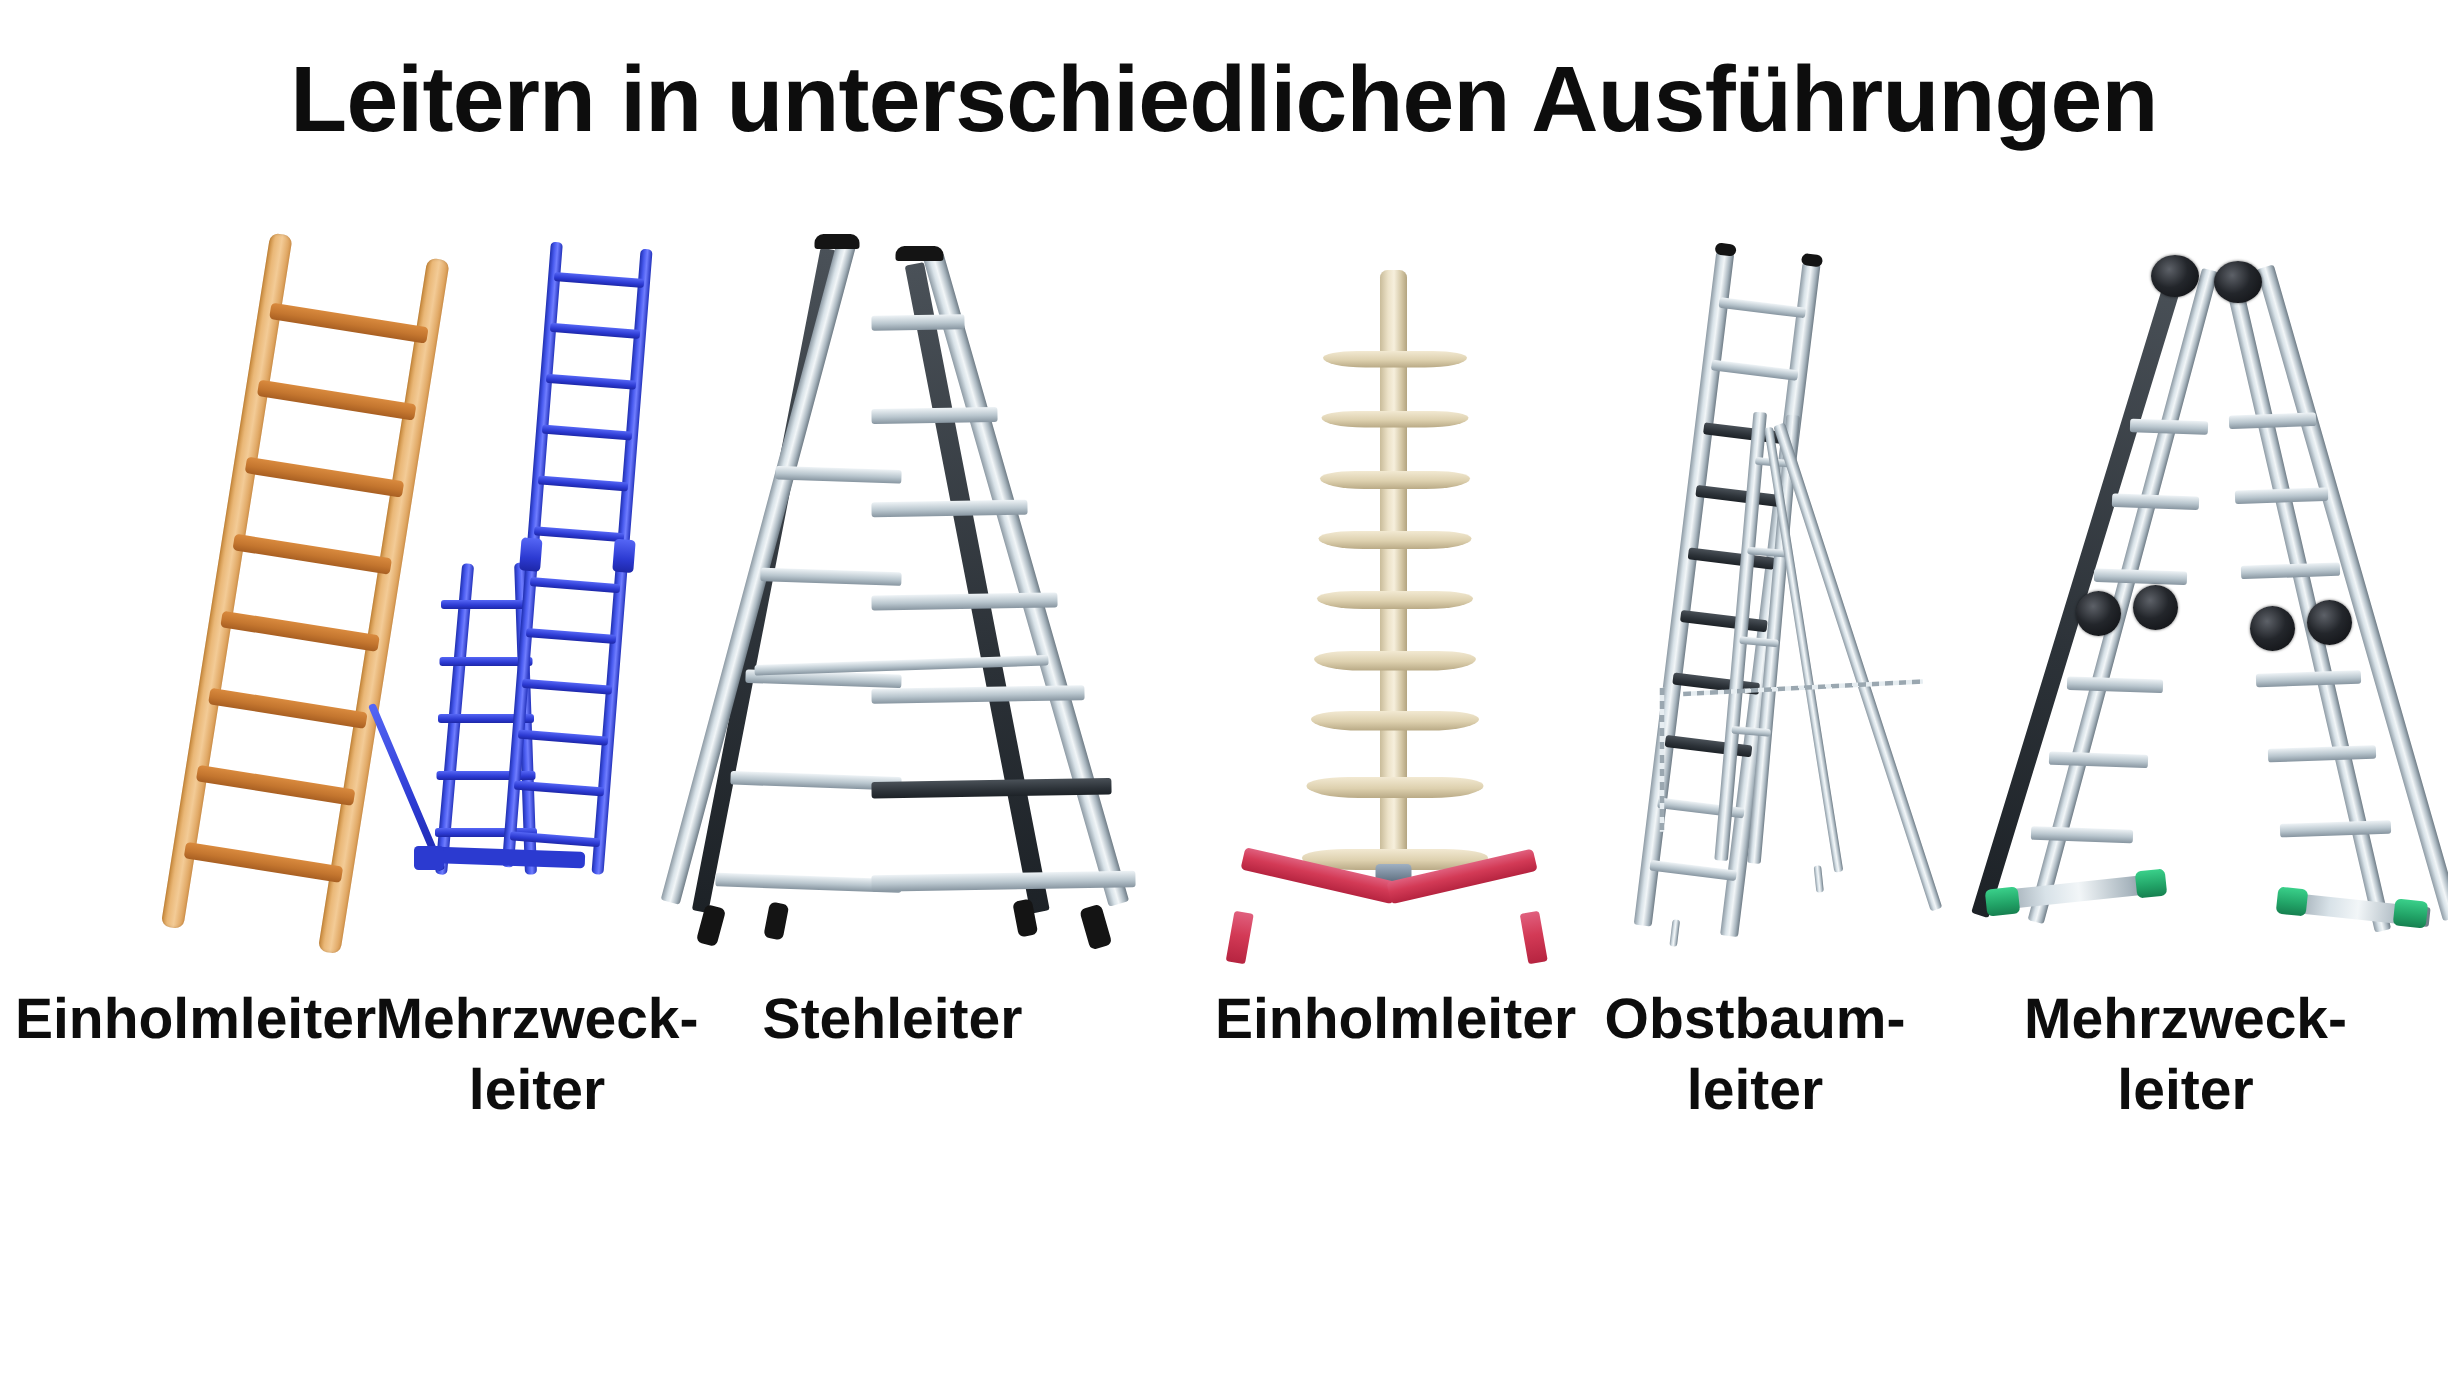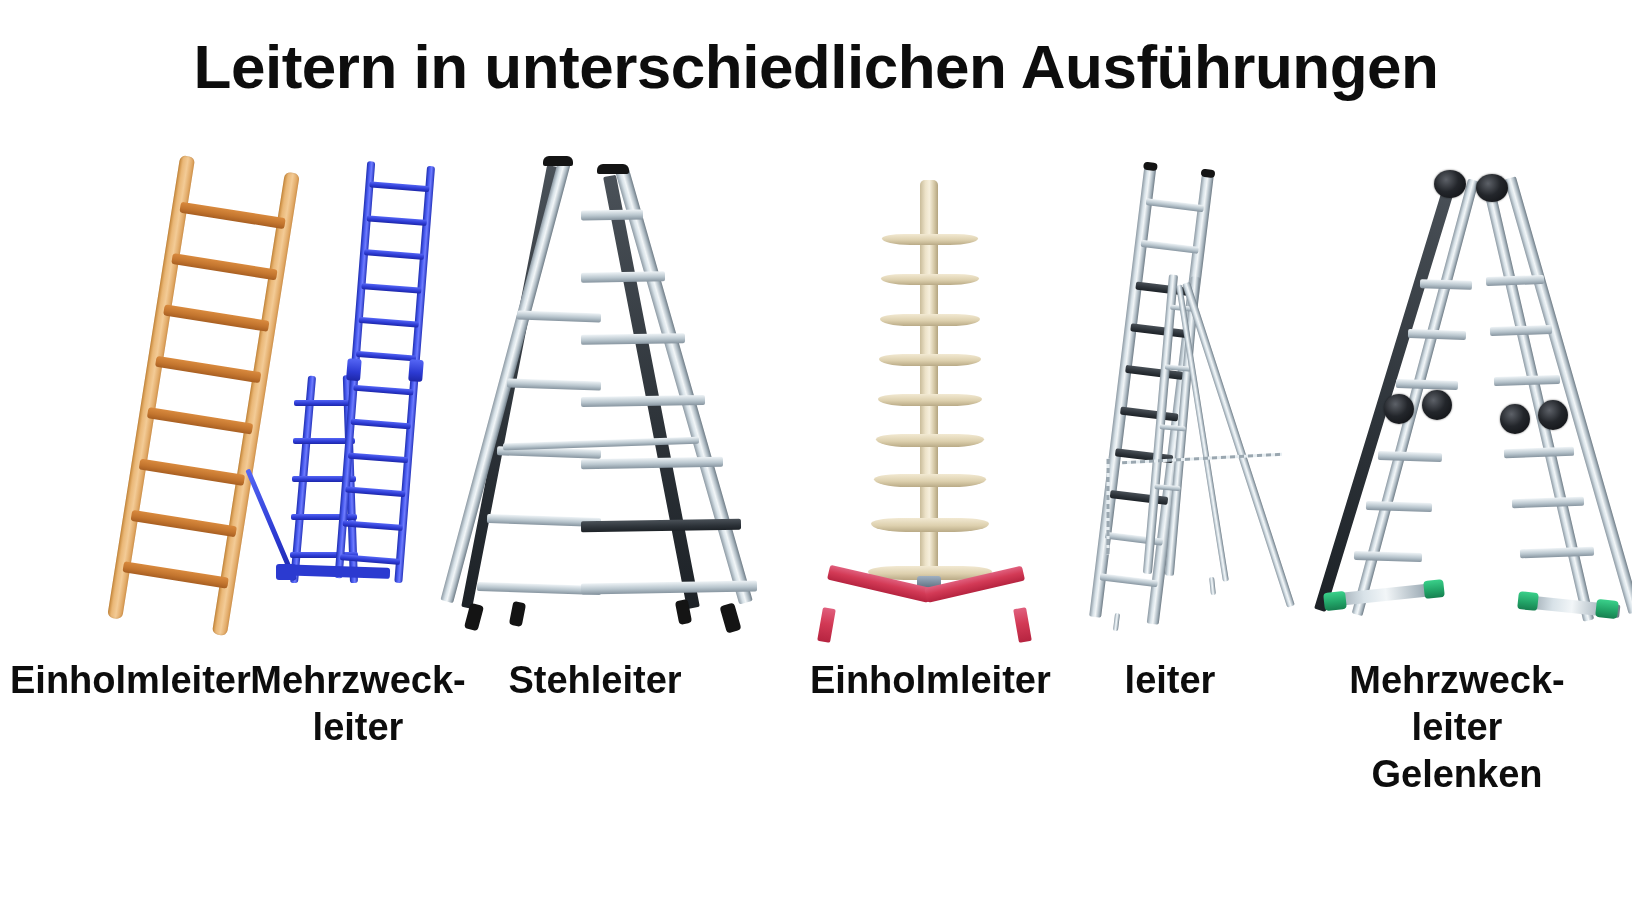--- a/index.html
+++ b/index.html
@@ -214,20 +214,21 @@
   <div class="rail a-rail" style="position:absolute;left:146px;top:120px;width:6px;height:300px;
               transform:rotate(-9deg);transform-origin:50% 0;"></div>
 
   <div class="chain" style="left:92px;top:292px;width:160px;transform:rotate(-3deg);"></div>
   <div class="chain" style="left:78px;top:292px;width:96px;height:3px;transform:rotate(90deg);transform-origin:0 50%;"></div>
 
   <div class="a-rail" style="position:absolute;left:84px;top:448px;width:5px;height:18px;transform:rotate(7deg);"></div>
   <div class="a-rail" style="position:absolute;left:180px;top:412px;width:5px;height:18px;transform:rotate(-6deg);"></div>
 </div>
 <div class="caption" style="left:1060px;top:657px;width:220px;">
+  <div>Obstbaum-</div>
   <div>leiter</div>
 </div>
 
 <div class="figure" style="left:1300px;top:168px;width:320px;height:462px;">
 
   <div class="rail a-dark" style="left:146px;top:10px;width:12px;height:452px;transform:rotate(17deg);transform-origin:50% 0;"></div>
   <div class="rail a-rail" style="left:168px;top:12px;width:11px;height:450px;transform:rotate(15deg);transform-origin:50% 0;"></div>
   <div class="rung a-rung" style="left:120px;top:112px;width:52px;height:9px;transform:rotate(2deg);"></div>
   <div class="rung a-rung" style="left:108px;top:162px;width:58px;height:9px;transform:rotate(2deg);"></div>
   <div class="rung a-rung" style="left:96px;top:212px;width:62px;height:9px;transform:rotate(2deg);"></div>
@@ -252,14 +253,13 @@
   <div class="hinge" style="position:absolute;left:200px;top:236px;width:30px;height:30px;"></div>
   <div class="hinge" style="position:absolute;left:238px;top:232px;width:30px;height:30px;"></div>
   <div class="hinge" style="position:absolute;left:176px;top:6px;width:32px;height:28px;border-radius:50%;"></div>
   <div class="a-rail" style="position:absolute;left:224px;top:432px;width:96px;height:13px;transform:rotate(6deg);"></div>
   <div class="cap-green" style="position:absolute;left:218px;top:424px;width:20px;height:18px;transform:rotate(6deg);"></div>
   <div class="cap-green" style="position:absolute;left:296px;top:432px;width:22px;height:18px;transform:rotate(6deg);"></div>
 </div>
 <div class="caption" style="left:1312px;top:657px;width:290px;">
   <div>Mehrzweck-</div>
   <div>leiter</div>
-  <div>Gelenken</div>
 </div>
 
 </body></html>

